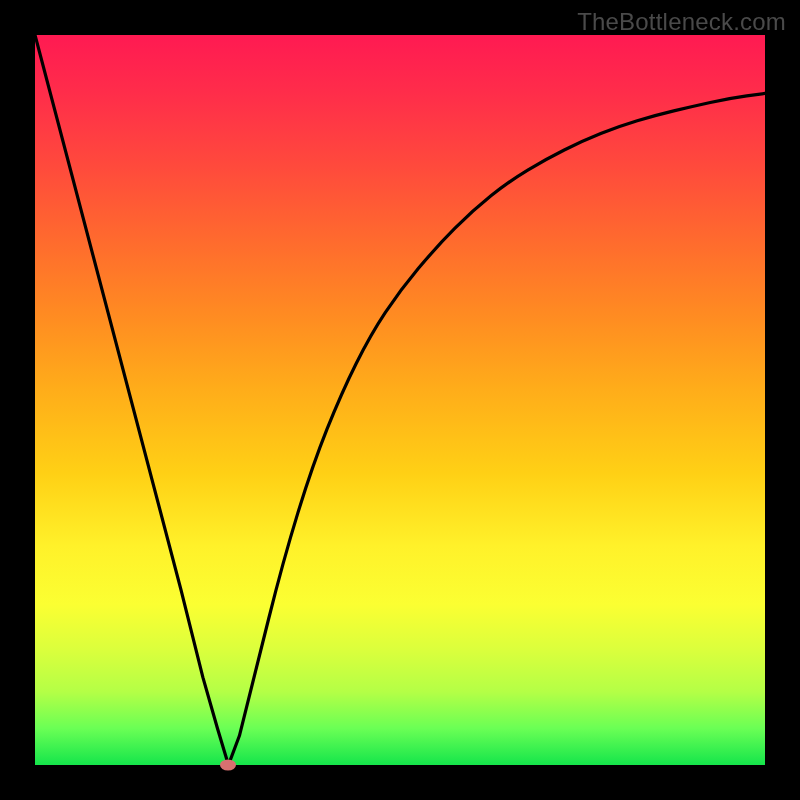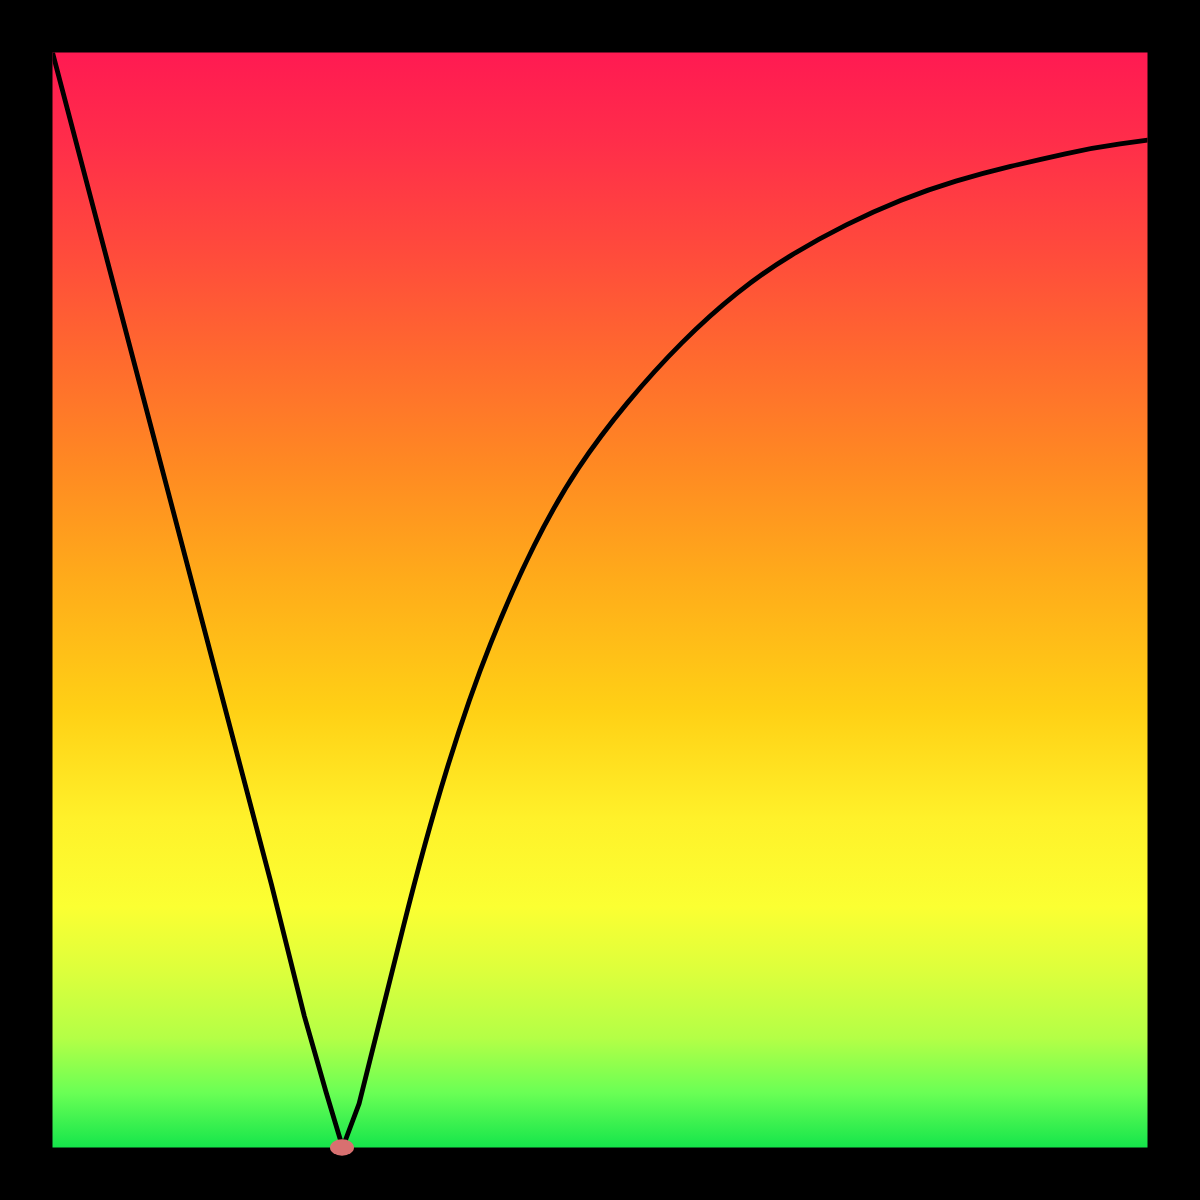--- a/index.html
+++ b/index.html
@@ -67,20 +67,21 @@
     border-radius: 50%;
     z-index: 4;
     transform: translate(-50%, -50%);
   }
 </style>
 </head>
 <body>
 
 <div class="outer">
 
+  <div class="watermark">TheBottleneck.com</div>
 
   <div class="plot">
 
     <svg class="curve" viewBox="0 0 730 730" preserveAspectRatio="none">
       <path id="curve-path" d="M 0 0 L 36.5 138.69999999999993 L 73 277.4 L 109.5 416.1 L 146 554.8 L 167.9 642.4 L 182.5 693.5 L 193.45000000000002 730 L 204.4 700.8 Q 204.4 700.8 211.7 671.6 Q 219 642.4 233.6 584 Q 248.20000000000002 525.6 262.8 478.15 Q 277.4 430.70000000000005 292 394.2 Q 306.59999999999997 357.7 321.2 328.49999999999994 Q 335.8 299.3 350.4 277.4 Q 365 255.5 383.25 233.59999999999997 Q 401.50000000000006 211.70000000000005 419.74999999999994 193.45000000000005 Q 438 175.20000000000005 456.25 160.60000000000002 Q 474.5 146 492.75000000000006 135.05000000000007 Q 510.99999999999994 124.10000000000002 529.25 114.97500000000002 Q 547.5 105.85000000000002 565.75 98.54999999999995 Q 584 91.25 602.25 85.77500000000009 Q 620.5 80.29999999999995 638.75 75.92000000000007 Q 657 71.53999999999996 675.25 67.52499999999998 Q 693.5 63.510000000000105 711.75 60.95499999999993 T 730 58.39999999999998" fill="none" stroke="#000000" stroke-width="3.2" stroke-linejoin="round" stroke-linecap="round"></path>
     </svg>
 
     <div class="marker" id="min-marker" style="left: 193.45px; top: 730px; background: rgb(216, 112, 112);"></div>
 
   </div>

